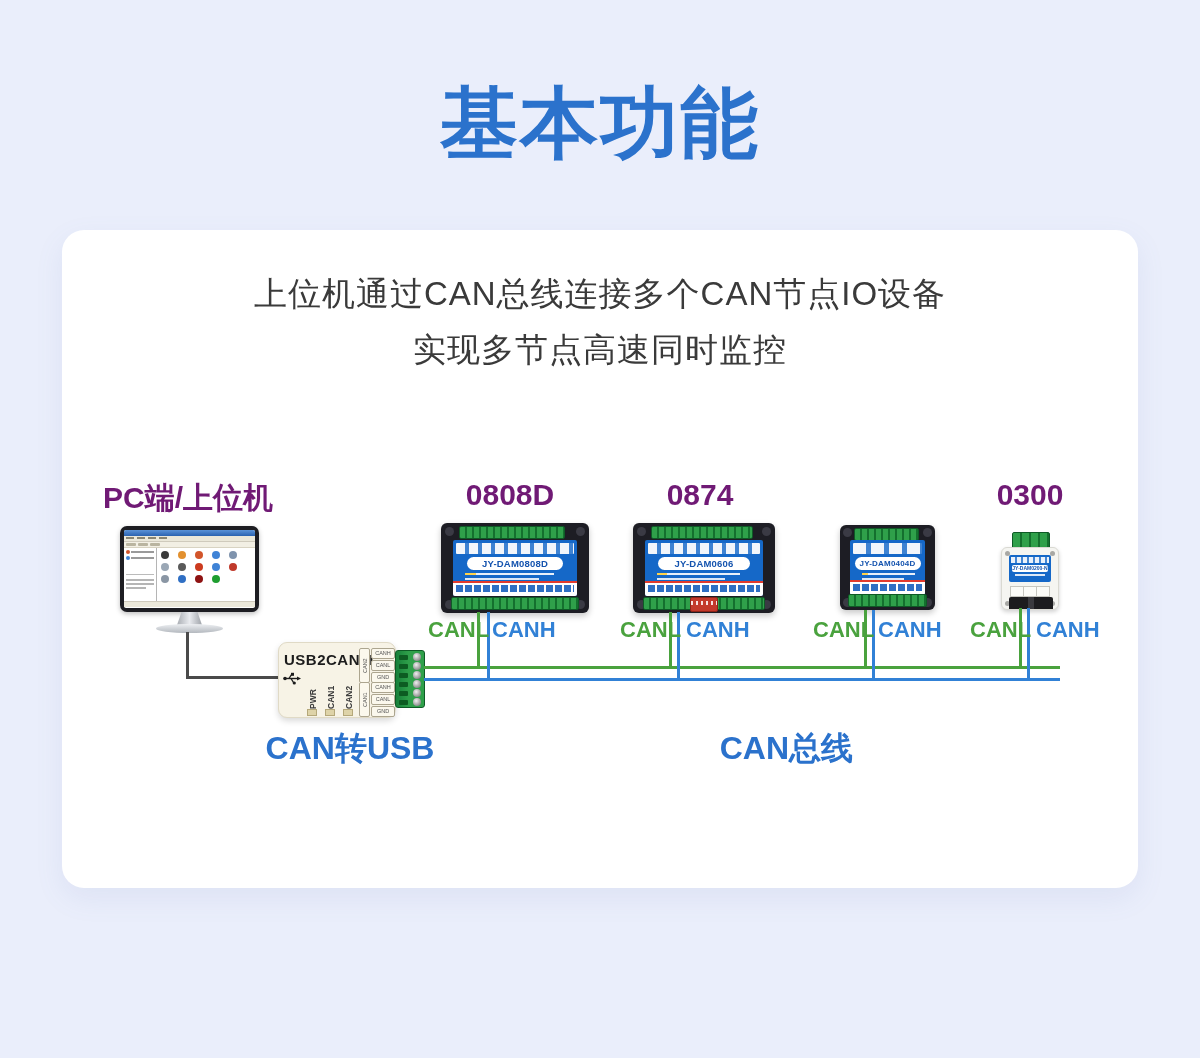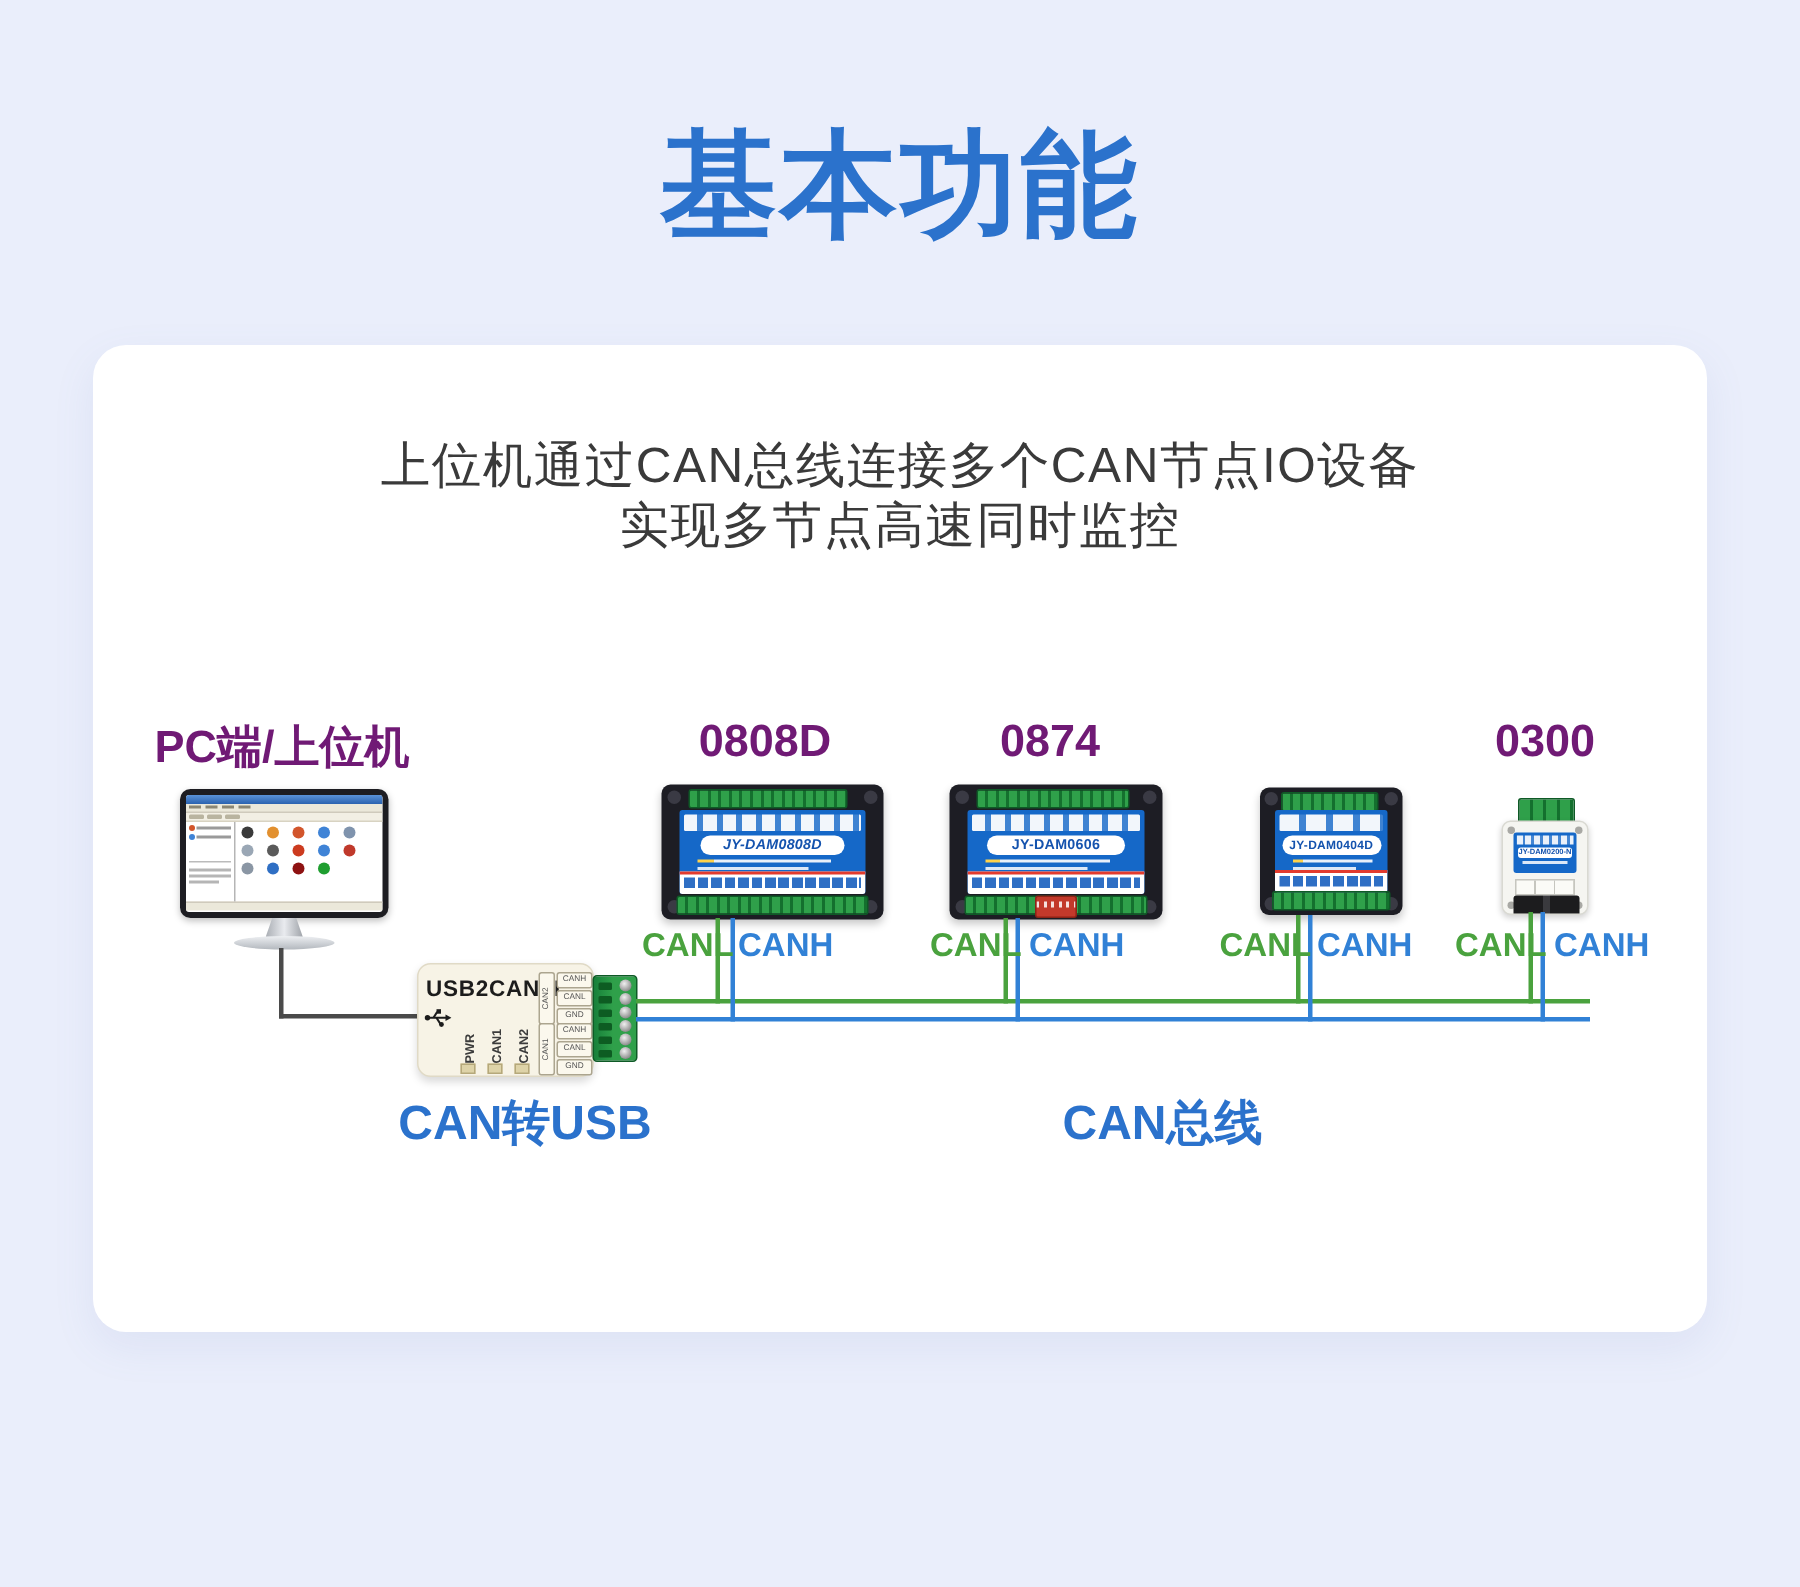--- a/index.html
+++ b/index.html
@@ -9,21 +9,21 @@
   
   .headline{position:absolute;left:0;top:84px;width:1200px;text-align:center;
     font-size:78px;font-weight:900;color:#2b72cc;letter-spacing:2px;line-height:1;}
 
   
   .card{position:absolute;left:62px;top:230px;width:1076px;height:658px;background:#ffffff;
     border-radius:22px;box-shadow:0 10px 28px rgba(110,125,190,0.10);}
 
   .desc{position:absolute;left:0;width:1200px;text-align:center;color:#3a3a3a;
     font-size:33px;font-weight:500;letter-spacing:1px;}
-  .desc1{top:288px;}
+  .desc1{top:272px;}
   .desc2{top:328px;font-family:Liberation Mono, monospace;}
 
   
   .nodelabel{position:absolute;top:478px;text-align:center;color:#701a75;
     font-size:30px;font-weight:600;}
 
   
   .monitor{position:absolute;left:120px;top:526px;width:139px;height:108px;}
   .bezel{position:absolute;left:0;top:0;width:139px;height:86px;background:#1d1d22;
     border-radius:7px;box-shadow:0 2px 5px rgba(0,0,0,.25);}
@@ -184,21 +184,21 @@
               <span class="mico" style="background: rgb(31, 158, 48);"></span>
             </div>
         </div>
         <div class="statusbar"></div>
       </div>
     </div>
     <div class="stand-neck"></div>
     <div class="stand-base"></div>
   </div>
 
-  <div class="dev" style="left:441px;top:523px;width:148px;height:90px;font-style:italic;">
+  <div class="dev" style="left:441px;top:523px;width:148px;height:90px;">
     <span class="screw" style="left:4px;top:4px;box-shadow:131px 0 0 #3a3a44,0 73px 0 #3a3a44,131px 73px 0 #3a3a44;"></span>
     <div class="dev-term" style="left:18px;right:24px;top:3px;"></div>
     <div class="dev-panel">
       <div class="relay-row"></div>
       <div class="model-pill">JY-DAM0808D</div>
       <div class="spec">
           <i style="width:72%"></i>
           <i style="width:60%"></i>
           <i style="width:76%"></i>
         </div>
@@ -331,15 +331,15 @@
   <span class="canlabel canl" style="left:428px;">CANL</span>
   <span class="canlabel canh" style="left:492px;">CANH</span>
   <span class="canlabel canl" style="left:620px;">CANL</span>
   <span class="canlabel canh" style="left:686px;">CANH</span>
   <span class="canlabel canl" style="left:813px;">CANL</span>
   <span class="canlabel canh" style="left:878px;">CANH</span>
   <span class="canlabel canl" style="left:970px;">CANL</span>
   <span class="canlabel canh" style="left:1036px;">CANH</span>
 
   <div class="caption" style="left:250px;">CAN转USB</div>
-  <div class="caption" style="left:675px;">CAN总线</div>
+  <div class="caption" style="left:653px;text-align:right;">CAN总线</div>
 
 </div>
 
 </body></html>

